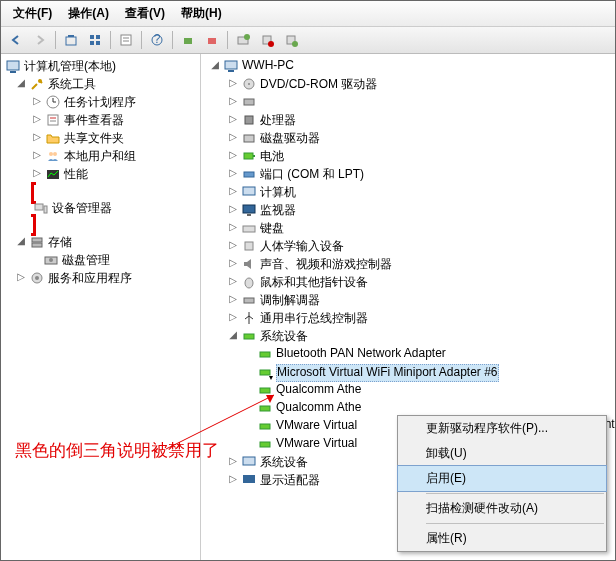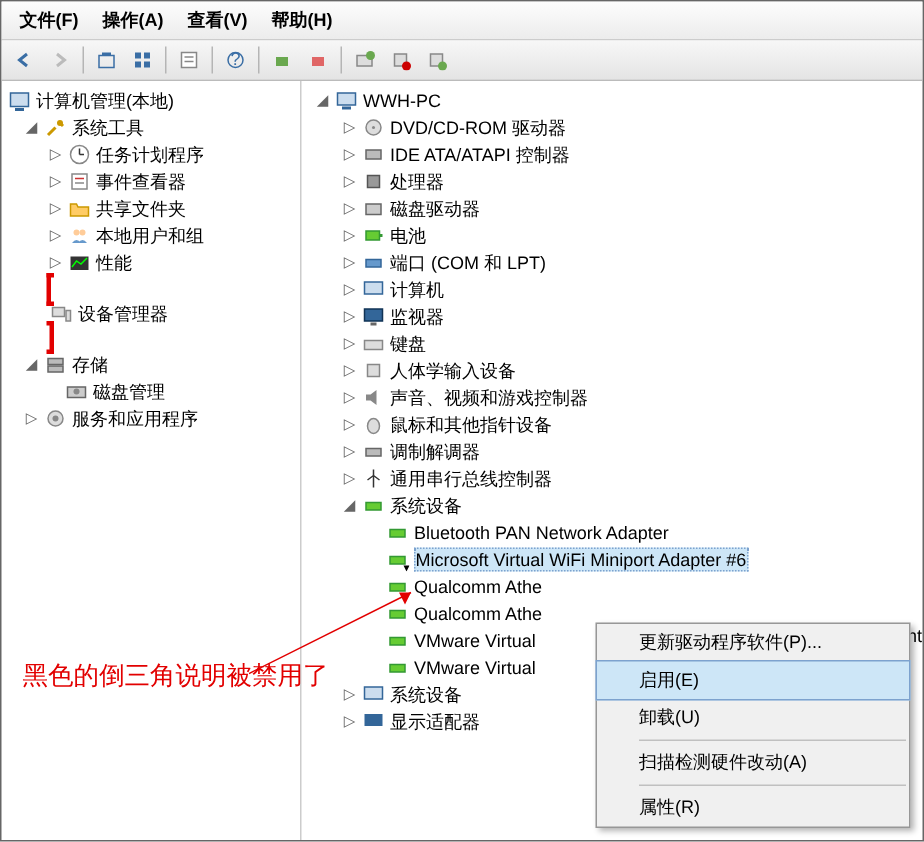--- a/index.html
+++ b/index.html
@@ -5,21 +5,21 @@
 * { box-sizing: border-box; margin: 0; padding: 0; font-family: "Microsoft YaHei", Tahoma, sans-serif; font-size: 12px; }
 body { width: 616px; height: 561px; background: #fff; border: 1px solid #666; position: relative; overflow: hidden; }
 .menubar { display: flex; background: linear-gradient(#fdfdfd,#ececec); border-bottom: 1px solid #ccc; padding: 2px 4px; }
 .menubar span { padding: 2px 8px; cursor: default; font-weight: bold; }
 .toolbar { display: flex; align-items: center; background: linear-gradient(#f7f7f7,#e4e4e4); border-bottom: 1px solid #bbb; padding: 2px 4px; gap: 2px; }
 .tbtn { width: 22px; height: 22px; display: flex; align-items: center; justify-content: center; border: 1px solid transparent; border-radius: 2px; }
 .tsep { width: 1px; height: 18px; background: #b5b5b5; margin: 0 2px; }
 .panes { display: flex; height: calc(100% - 50px); }
 .left { width: 200px; border-right: 1px solid #ccc; padding: 4px 0; overflow: hidden; }
 .right { flex: 1; padding: 4px 0; position: relative; }
-.node { display: flex; align-items: center; height: 18px; padding: 0 2px; white-space: nowrap; }
+.node { display: flex; height: 18px; padding: 0 2px; white-space: nowrap; }
 .exp { width: 12px; height: 12px; display: flex; align-items: center; justify-content: center; margin-right: 2px; color: #666; font-size: 10px; }
 .ic { width: 16px; height: 16px; margin-right: 3px; display: flex; align-items: center; justify-content: center; }
 .lbl { color: #000; }
 .selected { background: #cde6f7; border: 1px dotted #7da2ce; }
 .hilite { border: 3px solid #e20000; padding: 1px 2px; }
 .annot { position: absolute; color: #e20000; font-size: 17px; left: 14px; top: 438px; }
 .ctxmenu { position: absolute; left: 396px; top: 414px; width: 210px; background: #f0f0f0; border: 1px solid #979797; box-shadow: 2px 2px 4px rgba(0,0,0,.3); z-index: 10; }
 .ctxitem { padding: 4px 8px 4px 28px; position: relative; }
 .ctxitem.sel { background: #cde6f7; border: 1px solid #7da2ce; margin: -1px; }
 .ctxsep { height: 1px; background: #c0c0c0; margin: 2px 2px 2px 28px; }
@@ -246,21 +246,20 @@
         </span>
         <span class="lbl">DVD/CD-ROM 驱动器</span>
       </div>
     <div class="node" style="padding-left:26px">
         <span class="exp">▷</span>
         <span class="ic">
           <svg width="16" height="16">
             <rect x="3" y="5" width="10" height="6" fill="#bbb" stroke="#666"></rect>
           </svg>
         </span>
-        <span class="lbl">IDE ATA/ATAPI 控制器</span>
       </div>
     <div class="node" style="padding-left:26px">
         <span class="exp">▷</span>
         <span class="ic">
           <svg width="16" height="16">
             <rect x="4" y="4" width="8" height="8" fill="#999" stroke="#555"></rect>
           </svg>
         </span>
         <span class="lbl">处理器</span>
       </div>
@@ -440,22 +439,22 @@
           </svg>
         </span>
         <span class="lbl">显示适配器</span>
       </div>
     <span style="position:absolute;left:397px;top:363px;font-size:12px">ontr</span>
   </div>
 </div>
 
 <div class="ctxmenu">
   <div class="ctxitem">更新驱动程序软件(P)...</div>
+  <div class="ctxitem">卸载(U)</div>
   <div class="ctxitem sel">启用(E)</div>
-  <div class="ctxitem">卸载(U)</div>
   <div class="ctxsep"></div>
   <div class="ctxitem">扫描检测硬件改动(A)</div>
   <div class="ctxsep"></div>
   <div class="ctxitem">属性(R)</div>
 </div>
 
 <svg class="arrow-line">
     <line x1="0" y1="58" x2="108" y2="4" stroke="#e20000" stroke-width="1"></line>
     <polygon points="108,4 100,4 104,12" fill="#e20000"></polygon>
   </svg>

